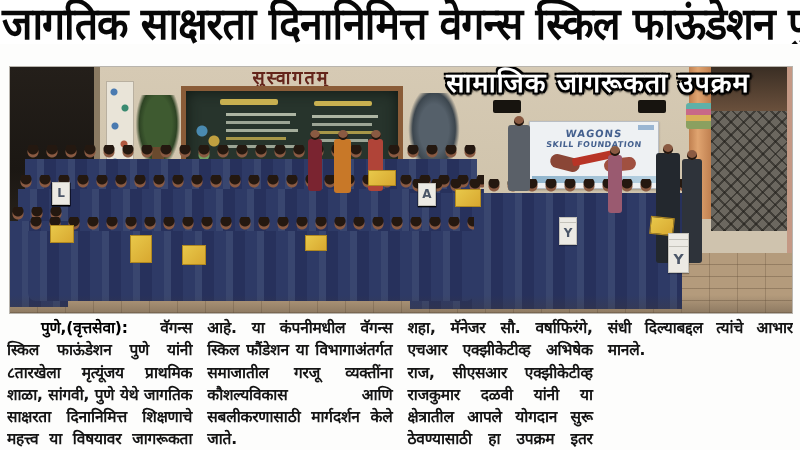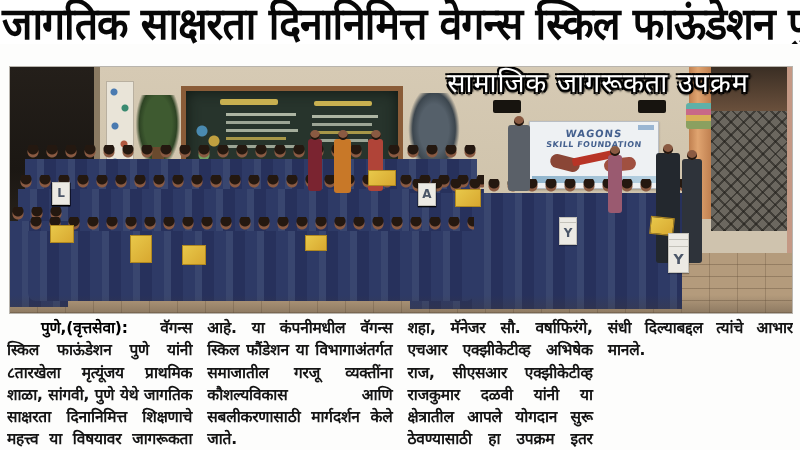--- a/index.html
+++ b/index.html
@@ -130,21 +130,21 @@
     box-shadow:0 1px 1px rgba(0,0,0,.3);}
   .lg0{left:42px;top:115px;width:366px;}
   .lg1{left:408px;top:116px;width:152px;}
   .lg2{left:549px;top:150px;width:46px;}
   .lg3{left:658px;top:166px;width:88px;}
   .lg3 .card{width:19px;height:25px;font-size:14px;line-height:25px;}
   .lg2 .card:nth-child(2){margin-top:5px;}
   .lg3 .card:nth-child(2){margin-top:6px;}
   .lg3 .card:nth-child(3){margin-top:13px;}
 
-  .overlay-title{left:394px;top:-4px;width:388px;height:38px;font-size:27px;font-weight:400;color:#ffffff;
+  .overlay-title{left:394px;top:-4px;width:388px;height:38px;font-size:27px;font-weight:700;color:#ffffff;
     text-align:center;letter-spacing:1px;white-space:nowrap;
     text-shadow:-2px -2px 0 #000,2px -2px 0 #000,-2px 2px 0 #000,2px 2px 0 #000,0 3px 2px #000,3px 0 2px #000;}
 
   
   .columns{position:absolute;left:7px;top:317px;width:786px;height:133px;
     display:grid;grid-template-columns:repeat(4,1fr);column-gap:15px;overflow:hidden;}
   .col p{margin:0;font-size:15.5px;line-height:22.3px;text-align:justify;color:#141414;
     font-weight:700;letter-spacing:-.2px;}
   .col p.indent{text-indent:34px;}
   .col .lead{font-weight:900;color:#000;}
@@ -159,20 +159,21 @@
   </div>
 
   <div class="photo">
     <div class="doorway"></div>
     <div class="door-frame"></div>
     <div class="wall"></div>
     <div class="poster-chart"></div>
     <div class="tree-paint"></div>
     <div class="tree-paint2"></div>
 
+    <div class="welcome">सुस्वागतम्</div>
 
     <div class="blackboard">
       <div class="chalk h1"></div>
       <div class="chalk h2"></div>
       <div class="chalk l1"></div>
       <div class="chalk l2"></div>
       <div class="chalk l3"></div>
       <div class="chalk l4"></div>
       <div class="chalk l5"></div>
       <div class="chalk r1"></div>

